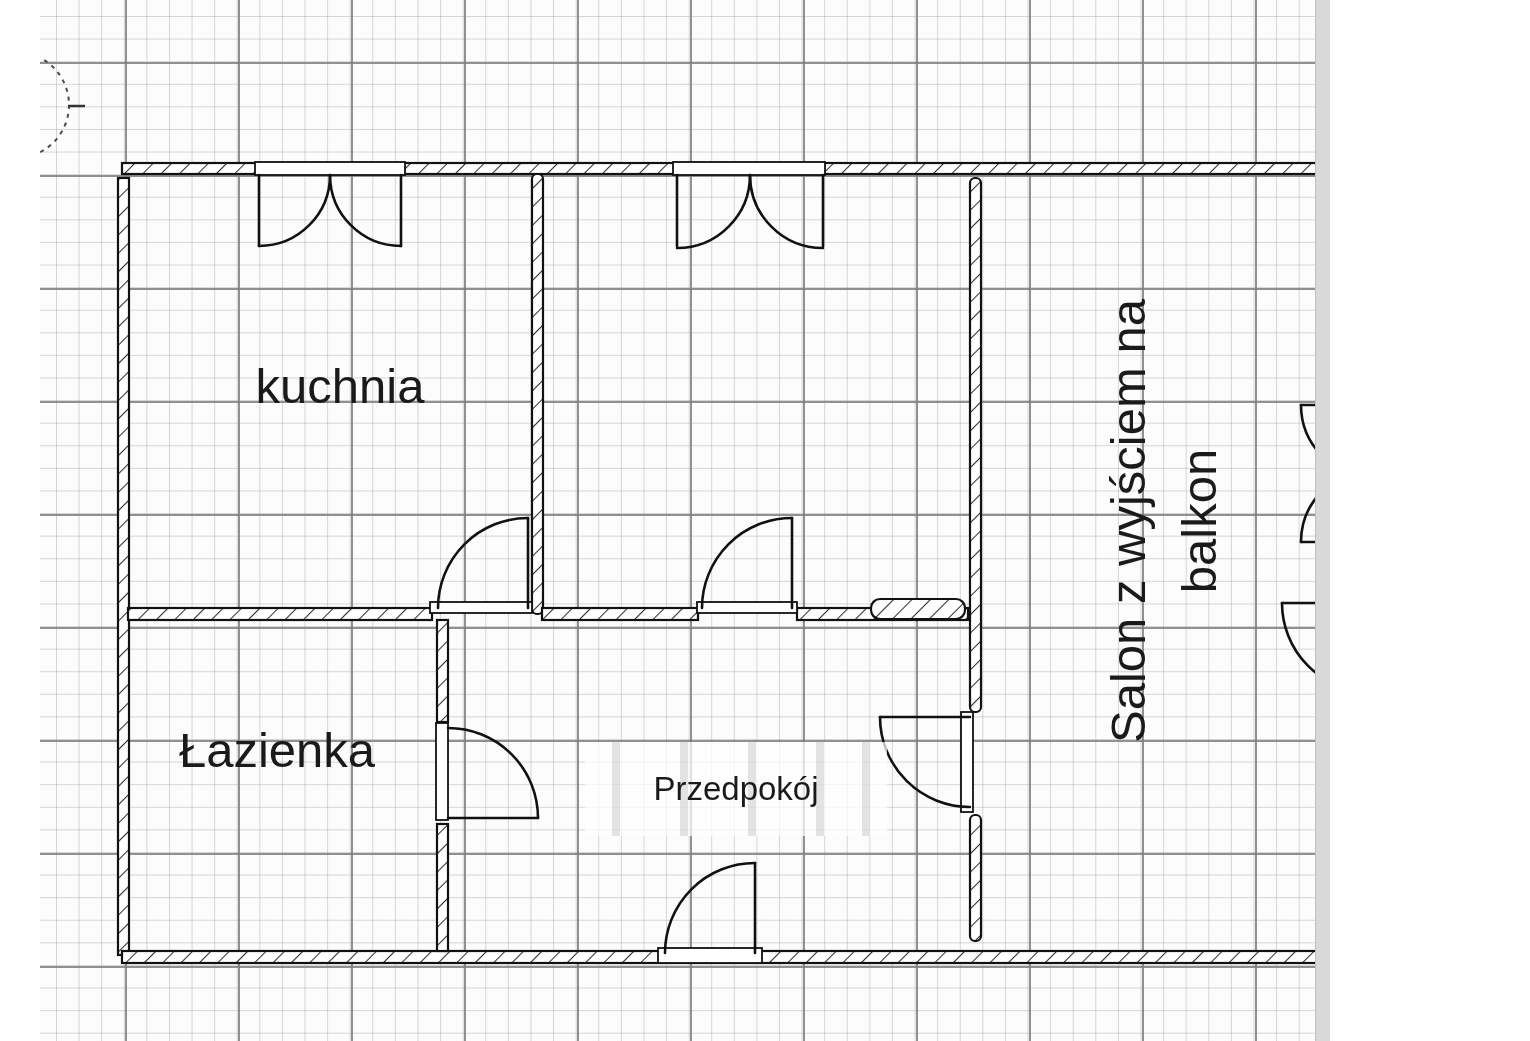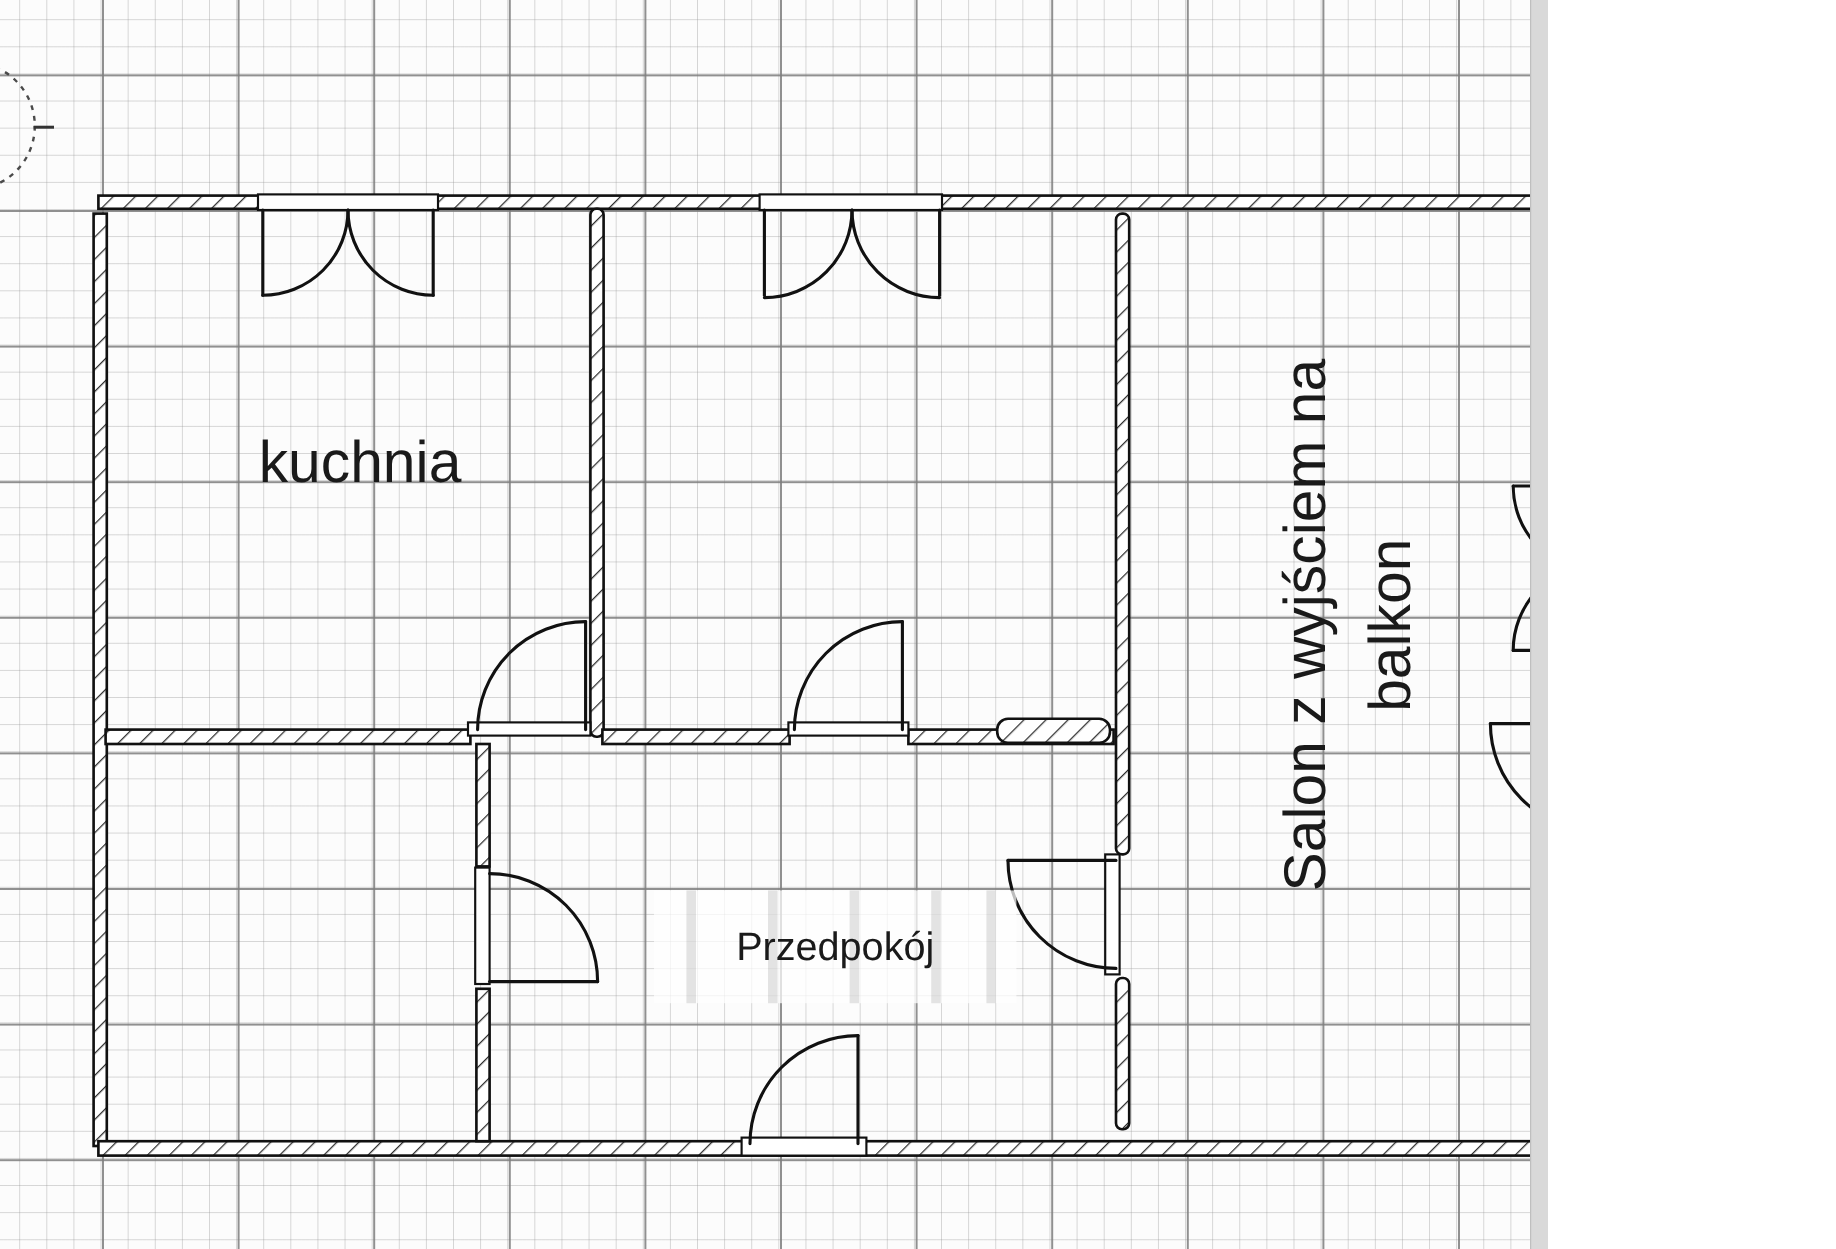--- a/index.html
+++ b/index.html
@@ -7,20 +7,21 @@
     position:relative;width:1290px;height:1041px;overflow:hidden;
     background-color:#fcfcfc;
     background-image:
       linear-gradient(to right, rgba(125,125,125,.85) 2px, transparent 2px),
       linear-gradient(to bottom, rgba(125,125,125,.85) 2px, transparent 2px),
       linear-gradient(to right, rgba(150,150,150,.38) 1px, transparent 1px),
       linear-gradient(to bottom, rgba(150,150,150,.38) 1px, transparent 1px);
     background-size:113px 113px,113px 113px,22.6px 22.6px,22.6px 22.6px;
     background-position:85px 0,0 62px,16px 0,0 16px;
     font-family:"Liberation Sans",sans-serif;
+    margin-left:40px;
   }
   svg{position:absolute;left:0;top:0;}
   .label{
     position:absolute;font-size:49px;line-height:1.2;color:#1a1a1a;
     transform:translate(-50%,-50%);white-space:nowrap;text-align:center;
   }
   .two-line{line-height:1.55;}
   .rot{transform:translate(-50%,-50%) rotate(-90deg);line-height:1.45;}
   .hall-box{
     position:absolute;left:545px;top:742px;width:302px;height:94px;
@@ -144,20 +145,21 @@
       <rect x="618" y="948" width="104" height="15" fill="#fff" stroke-width="1.8"></rect>
       <line x1="715" y1="863" x2="715" y2="953"></line>
       <path d="M 625,953 A 90 90 0 0 1 715,863"></path>
     </g>
   </svg>
 
   <div class="label" style="left:300px;top:386px">kuchnia</div>
 
 
   <div class="label two-line" style="left:237px;top:751px">
+    <div>Łazienka</div>
   </div>
 
   <div class="hall-box">
     <div class="hall-bar" style="left:27px"></div>
     <div class="hall-bar" style="left:95px"></div>
     <div class="hall-bar" style="left:163px"></div>
     <div class="hall-bar" style="left:231px"></div>
     <div class="hall-bar" style="left:277px"></div>
     <div class="hall-text">Przedpokój</div>
   </div>

